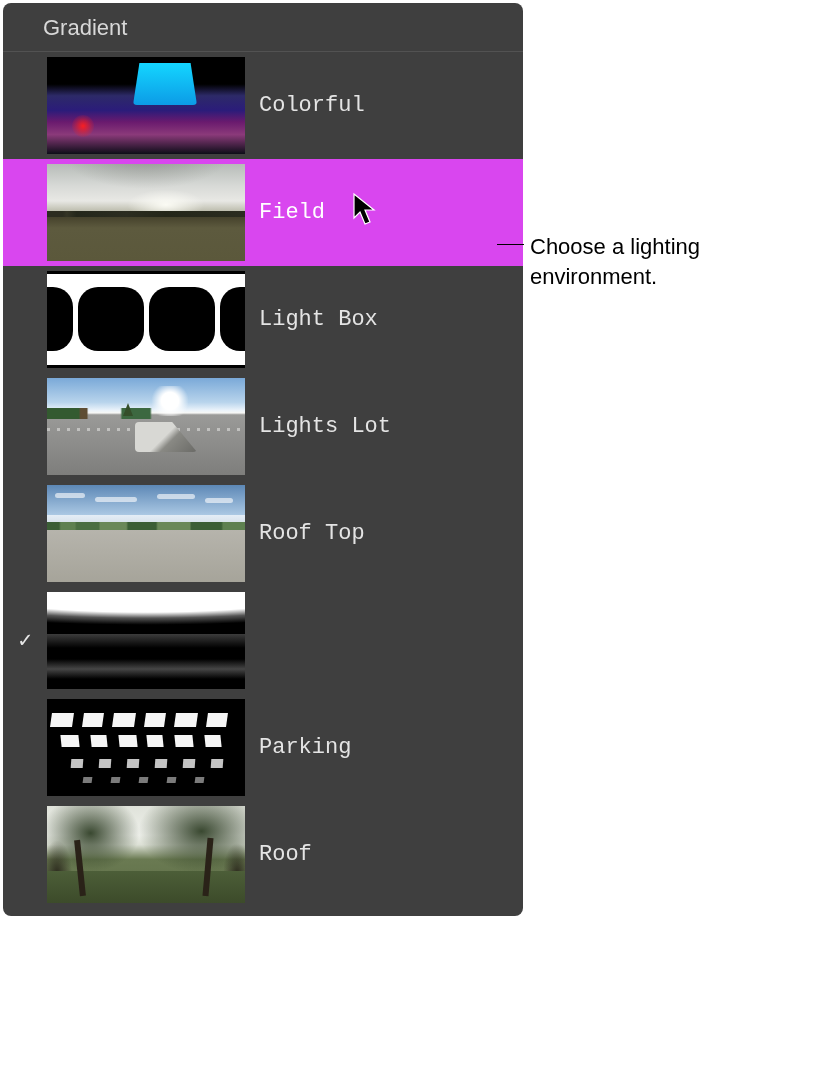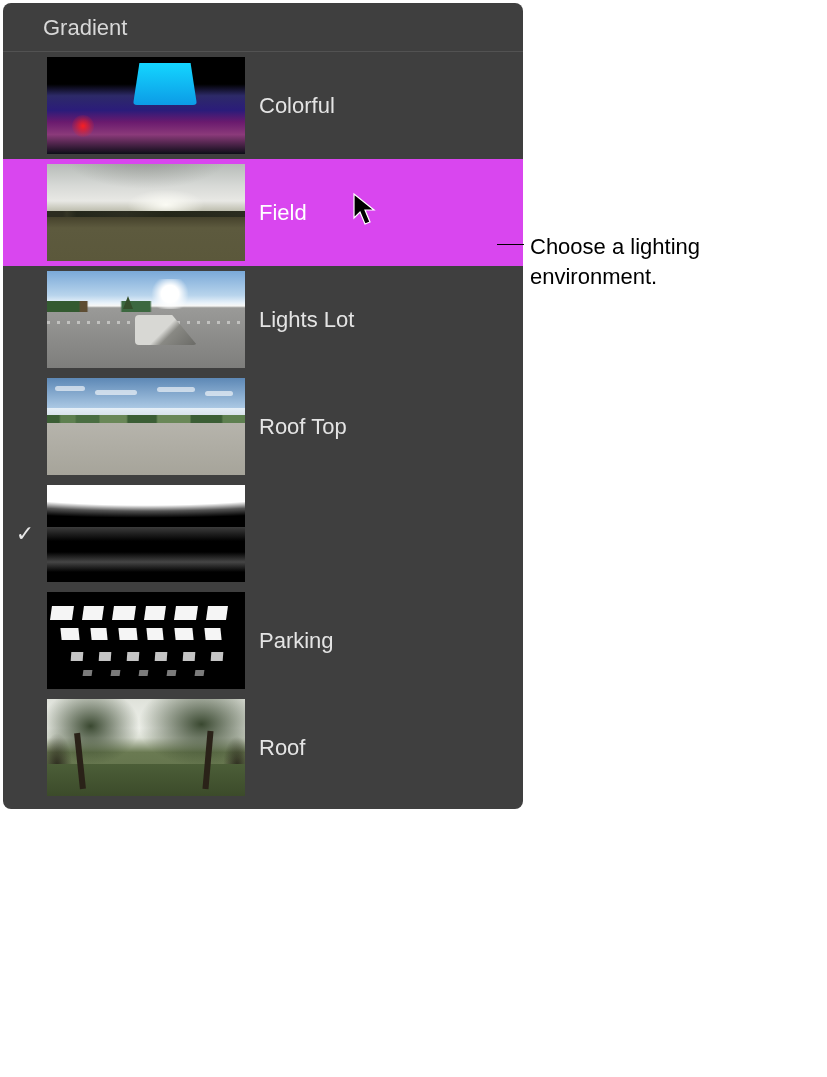--- a/index.html
+++ b/index.html
@@ -27,20 +27,21 @@
     .panel-header {
       color: #d8d8d8;
       font-size: 22px;
       font-weight: 400;
       padding: 12px 0 10px 40px;
       border-bottom: 1px solid #525252;
     }
     .env-list {
       display: flex;
       flex-direction: column;
+      font-family: Liberation Mono, monospace;
     }
     .env-item {
       display: flex;
       align-items: center;
       height: 107px;
       position: relative;
       cursor: default;
     }
     .env-item.highlighted {
       background: #d946ef;
@@ -385,20 +386,30 @@
       <div class="check-col"></div>
       <div class="thumb thumb-field">
         <div class="horizon"></div>
       </div>
       <div class="env-label">Field</div>
       <svg class="cursor-arrow" width="28" height="36" viewBox="0 0 28 36">
         <path d="M2 2 L2 26 L8 20 L13 32 L18 30 L13 18 L22 18 Z" fill="#000" stroke="#fff" stroke-width="1.2"></path>
       </svg>
     </div>
 
+    <div class="env-item">
+      <div class="check-col"></div>
+      <div class="thumb thumb-lightbox">
+        <div class="lobe l1"></div>
+          <div class="lobe l2"></div>
+          <div class="lobe l3"></div>
+          <div class="lobe l4"></div>
+      </div>
+      <div class="env-label">Light Box</div>
+    </div>
 
     <div class="env-item">
       <div class="check-col"></div>
       <div class="thumb thumb-parkinglot">
         <div class="sun"></div>
           <div class="tree t1"></div>
           <div class="lines"></div>
       </div>
       <div class="env-label">Lights Lot</div>
     </div>

